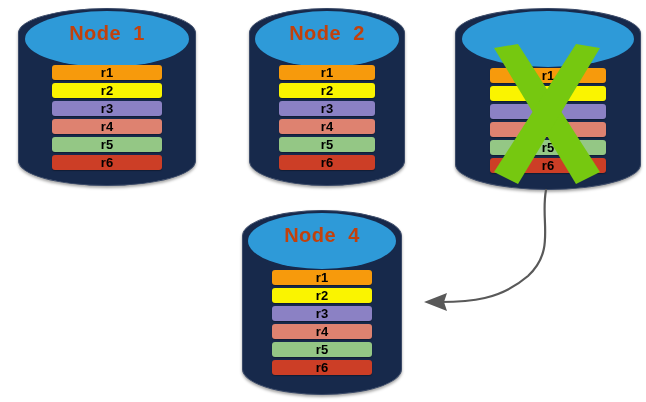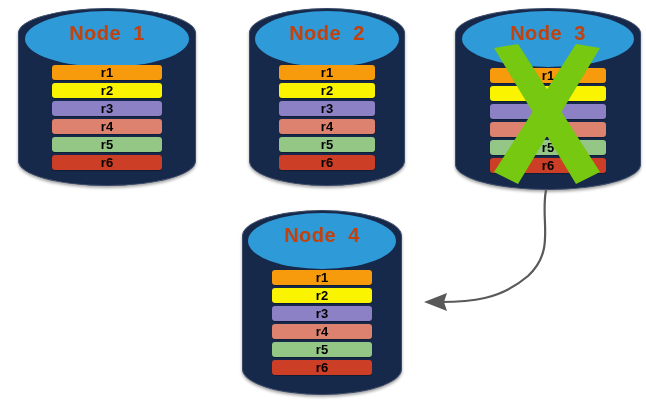--- a/index.html
+++ b/index.html
@@ -128,21 +128,20 @@
       <div class="row" style="background:#8b81c4;">r3</div>
       <div class="row" style="background:#de8270;">r4</div>
       <div class="row" style="background:#94c785;">r5</div>
       <div class="row" style="background:#cc3e26;">r6</div>
     </div>
   </div>
 
   <div class="node" style="left:455px; top:8px; width:186px; height:182px;">
     <div class="node-body"></div>
     <div class="node-top"></div>
-    <div class="node-title">Node  3</div>
     <div class="rows" style="top:60px;">
       <div class="row" style="background:#f79a0c;">r1</div>
       <div class="row" style="background:#faf400;">r2</div>
       <div class="row" style="background:#8b81c4;">r3</div>
       <div class="row" style="background:#de8270;">r4</div>
       <div class="row" style="background:#94c785;">r5</div>
       <div class="row" style="background:#cc3e26;">r6</div>
     </div>
   </div>
 

